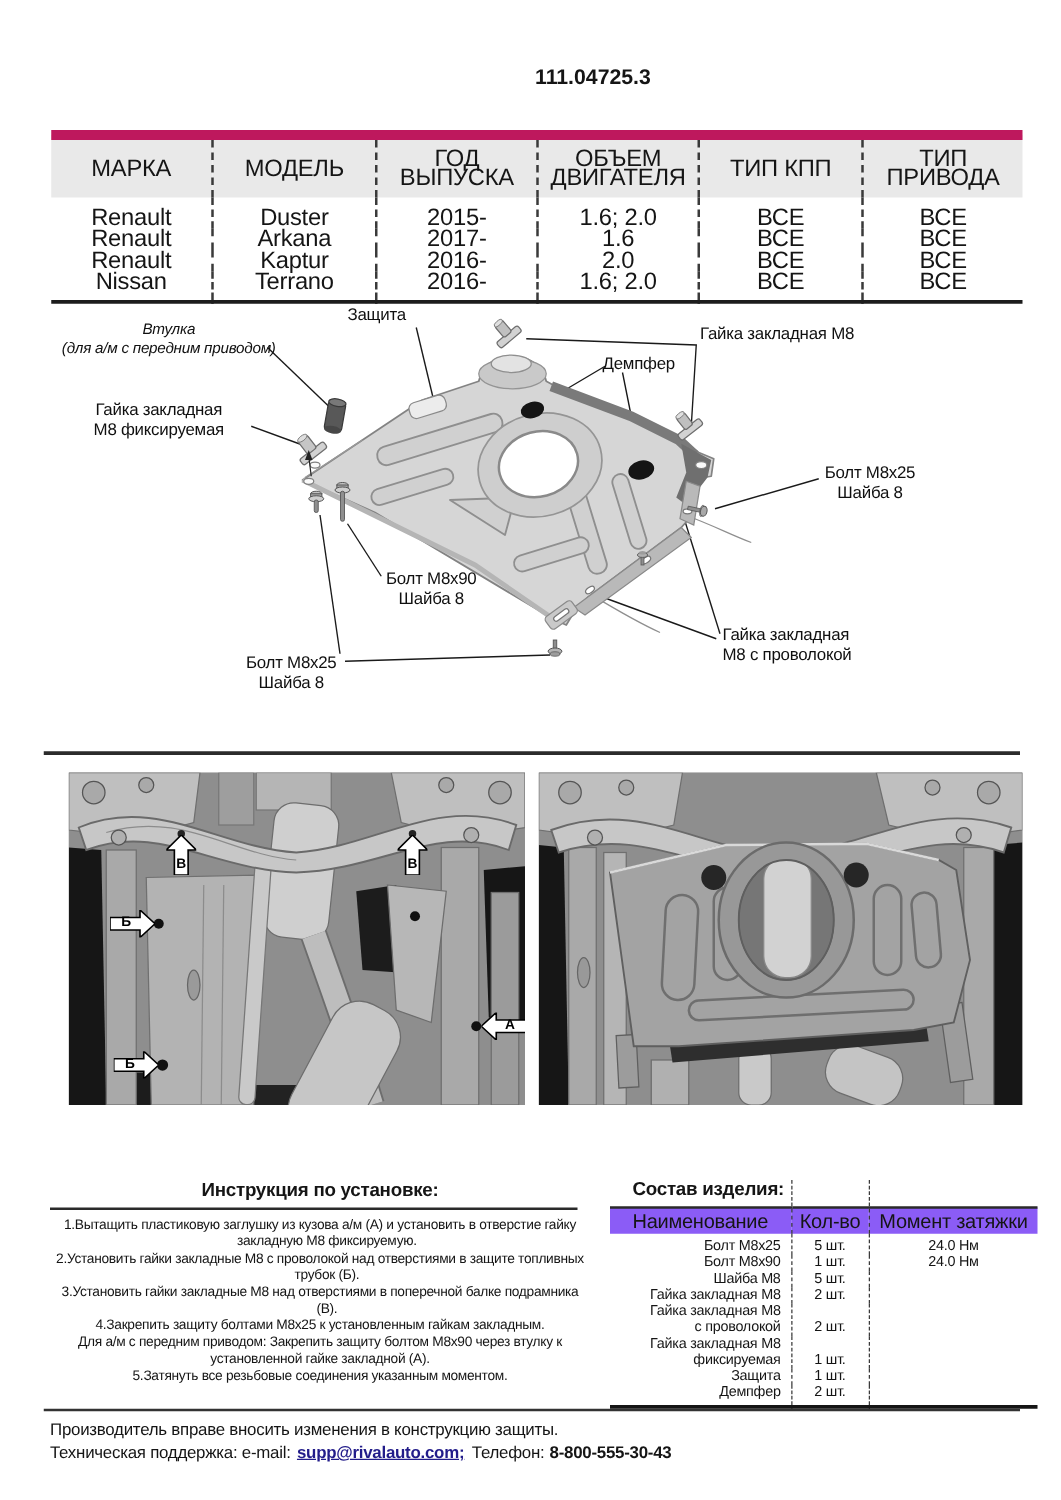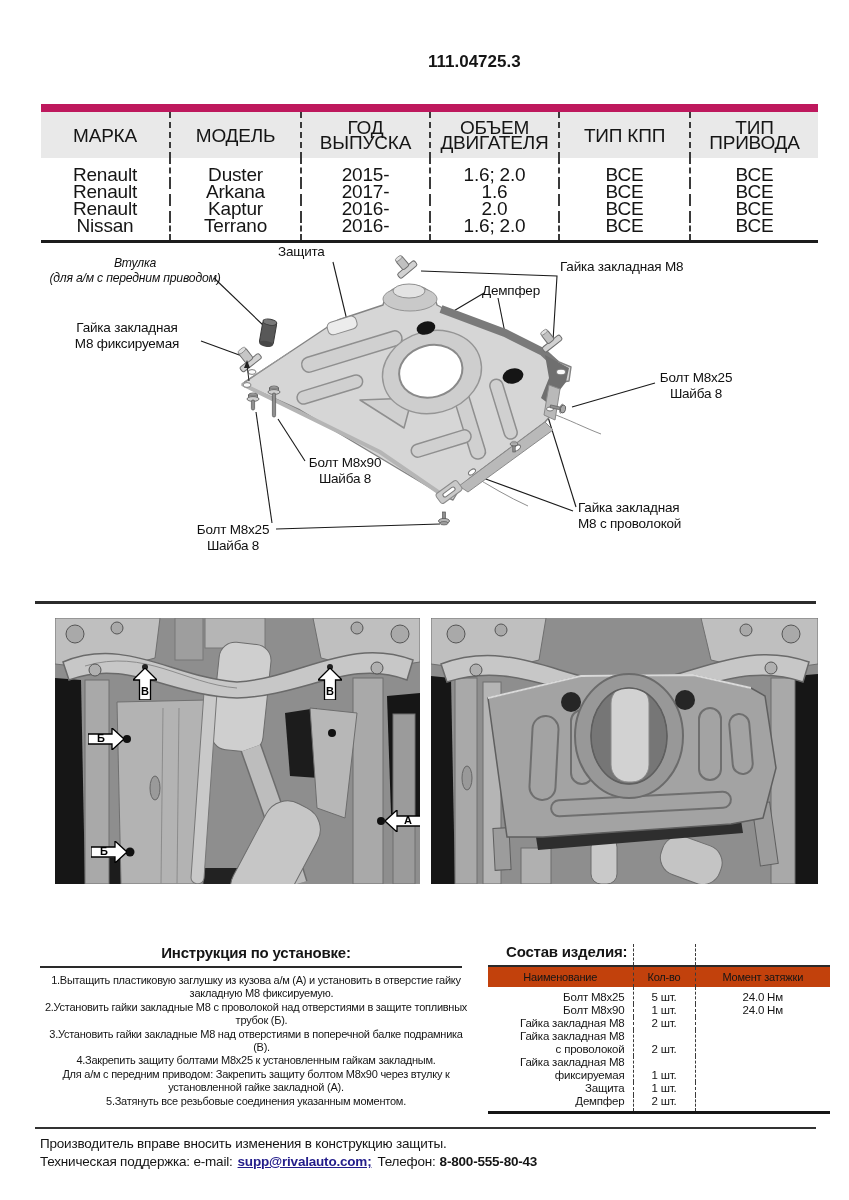--- a/index.html
+++ b/index.html
@@ -63,21 +63,21 @@
   .step.nohang{padding-left:0;text-indent:0;}
 
   
   .parts-wrap{left:488px;top:944px;width:342px;}
   table.parts{border-collapse:collapse;table-layout:fixed;width:342px;
     font-size:11.5px;letter-spacing:-0.2px;border-bottom:3px solid #151515;}
   table.parts td{padding:0;vertical-align:bottom;line-height:13px;}
   table.parts .c2,table.parts .c3{border-left:1.5px dashed #3a3a3a;}
   tr.pt-title td{border-bottom:2px solid #2a2a2a;padding-bottom:5px;}
   tr.pt-title .title-cell{font-size:15px;font-weight:bold;text-align:left;padding-left:18px;line-height:16px;}
-  tr.pt-head td{background:#c2410c;height:20px;text-align:center;vertical-align:middle;font-size:11px;margin-top:19px;}
+  tr.pt-head td{background:#8b5cf6;height:20px;text-align:center;vertical-align:middle;font-size:16px;margin-top:19px;}
   tr.pt-head .c1{text-align:center;}
   table.parts .name{text-align:right;padding-right:8px;}
   table.parts .qty{text-align:center;}
   table.parts .tq{text-align:center;}
   table.parts tr.first td{padding-top:4px;}
   table.parts tr.last td{padding-bottom:3px;}
 
   
   .footer-notice{left:40px;top:1136px;font-size:13.5px;letter-spacing:-0.2px;}
   .footer-support{left:40px;top:1154px;font-size:13.5px;letter-spacing:-0.2px;}
@@ -453,20 +453,25 @@
         <td class="c1 name pre">Болт М8х25</td>
         <td class="c2 qty">5 шт.</td>
         <td class="c3 tq">24.0 Нм</td>
       </tr>
       <tr>
         <td class="c1 name pre">Болт М8х90</td>
         <td class="c2 qty">1 шт.</td>
         <td class="c3 tq">24.0 Нм</td>
       </tr>
       <tr>
+        <td class="c1 name pre">Шайба М8</td>
+        <td class="c2 qty">5 шт.</td>
+        <td class="c3 tq"></td>
+      </tr>
+      <tr>
         <td class="c1 name pre">Гайка закладная М8</td>
         <td class="c2 qty">2 шт.</td>
         <td class="c3 tq"></td>
       </tr>
       <tr>
         <td class="c1 name pre">Гайка закладная М8
 с проволокой</td>
         <td class="c2 qty">2 шт.</td>
         <td class="c3 tq"></td>
       </tr>
@@ -486,16 +491,16 @@
         <td class="c2 qty">2 шт.</td>
         <td class="c3 tq"></td>
       </tr>
     </tbody>
       </table>
   </div>
 
   <div class="abs rule-footer"></div>
   <div class="abs footer-notice">Производитель вправе вносить изменения в конструкцию защиты.</div>
   <div class="abs footer-support">
-    <span>Техническая поддержка:  e-mail:</span><a href="#" class="email">supp@rivalauto.com;</a><span class="phlabel">Телефон:</span><span class="phone">8-800-555-80-43</span>
+    <span>Техническая поддержка:  e-mail:</span><a href="#" class="email">supp@rivalauto.com;</a><span class="phlabel">Телефон:</span><span class="phone">8-800-555-30-43</span>
   </div>
 
 </div>
 
 </body></html>

